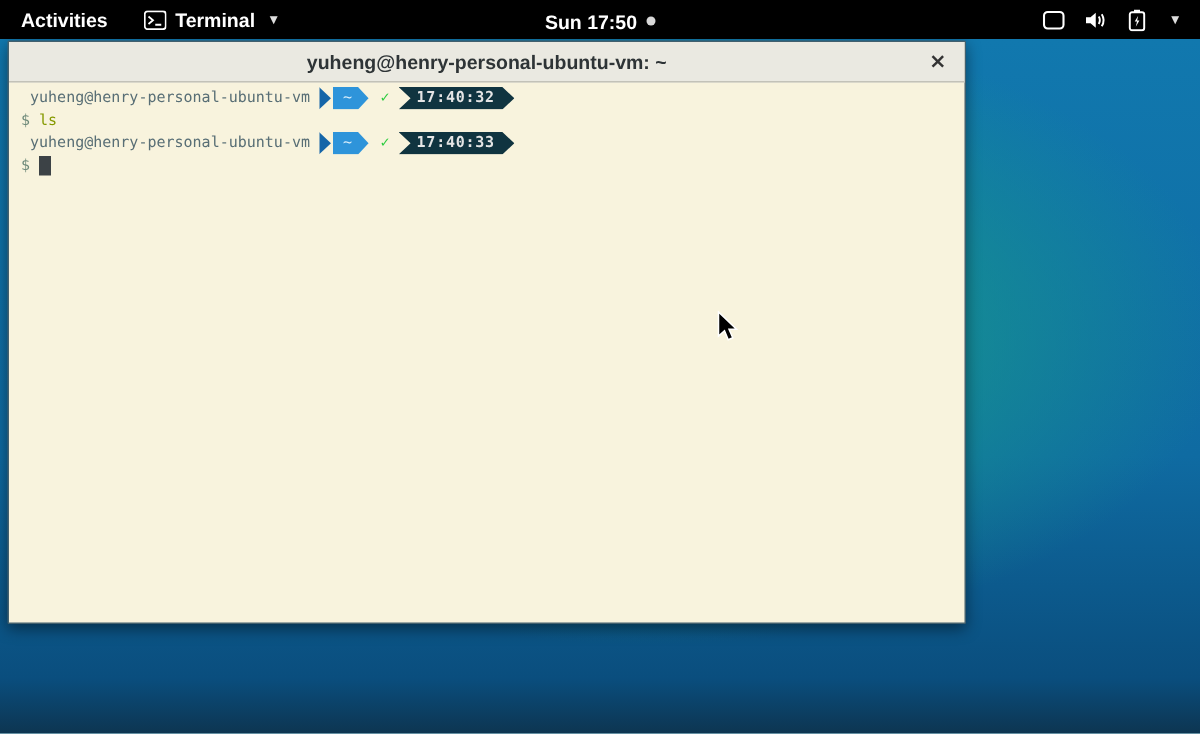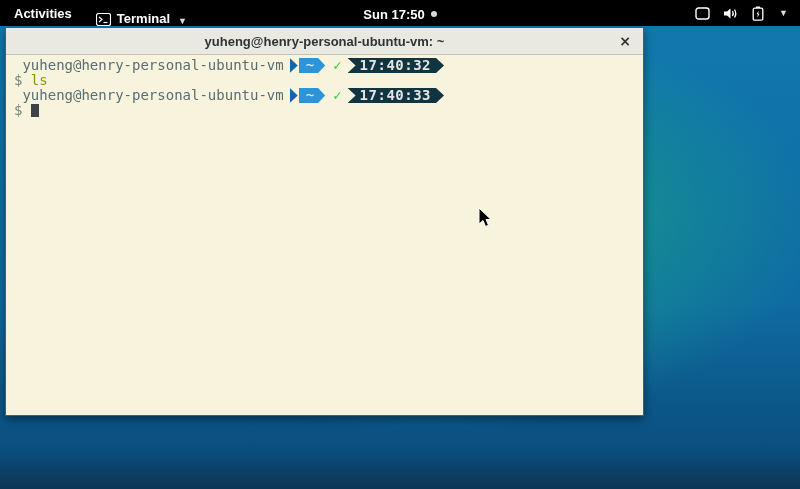--- a/index.html
+++ b/index.html
@@ -21,21 +21,21 @@
       radial-gradient(ellipse 62% 58% at 54% 42%, rgba(28,172,148,0.95) 0%, rgba(22,150,142,0.6) 45%, rgba(16,110,165,0) 78%),
       linear-gradient(180deg,#1178ae 0%,#0f6ba2 60%,#0a4e7e 92%,#0d3551 100%);
   }
   
   .topbar{
     position:absolute;left:0;top:0;width:800px;height:26px;
     background:var(--topbar);color:#fff;display:flex;align-items:center;
     font-size:13px;z-index:30;
   }
   .activities{font-weight:700;padding:0 14px;height:100%;display:flex;align-items:center;cursor:default;}
-  .appmenu{display:flex;align-items:flex-end;gap:6px;padding:0 10px;height:100%;font-weight:700;}
+  .appmenu{display:flex;align-items:center;gap:6px;padding:0 10px;height:100%;font-weight:700;}
   .appmenu svg{display:block;}
   .caret{font-size:9px;margin-left:2px;color:#ddd;}
   .clock-wrap{position:absolute;left:0;right:0;top:0;height:28px;display:flex;align-items:center;justify-content:center;gap:6px;pointer-events:none;}
   .clock{font-weight:700;pointer-events:auto;}
   .rec-dot{width:6px;height:6px;border-radius:50%;background:#d8d8d8;pointer-events:auto;}
   .tray{margin-left:auto;display:flex;align-items:center;gap:13px;padding:0 12px;height:100%;}
   .tray svg{display:block;}
   
   .window{
     position:absolute;left:5px;top:27px;width:639px;height:389px;
@@ -52,21 +52,21 @@
     font-size:13px;font-weight:700;color:#2e3436;
   }
   .close-btn{
     margin-left:auto;margin-right:12px;z-index:2;
     font-size:14px;font-weight:700;color:#333;line-height:1;cursor:default;
     font-family:"DejaVu Sans",sans-serif;
   }
   .term{
     flex:1;padding:3px 6px 0 8px;overflow:hidden;
     font-family:"DejaVu Sans Mono","Liberation Mono",monospace;
-    font-size:14px;line-height:15px;color:var(--fg);
+    font-size:10px;line-height:15px;color:var(--fg);
   }
   .trow{white-space:pre;display:flex;align-items:center;height:15px;}
   .prompt-row{padding-left:1ch;}
   .uh{color:var(--fg);}
   .pl-tri{
     width:8px;height:15px;background:var(--pl-blue-dark);margin-left:6px;
     clip-path:polygon(0 0,100% 50%,0 100%);flex:0 0 auto;
   }
   .pl-seg{height:15px;display:inline-flex;align-items:center;flex:0 0 auto;}
   .seg-cwd{

